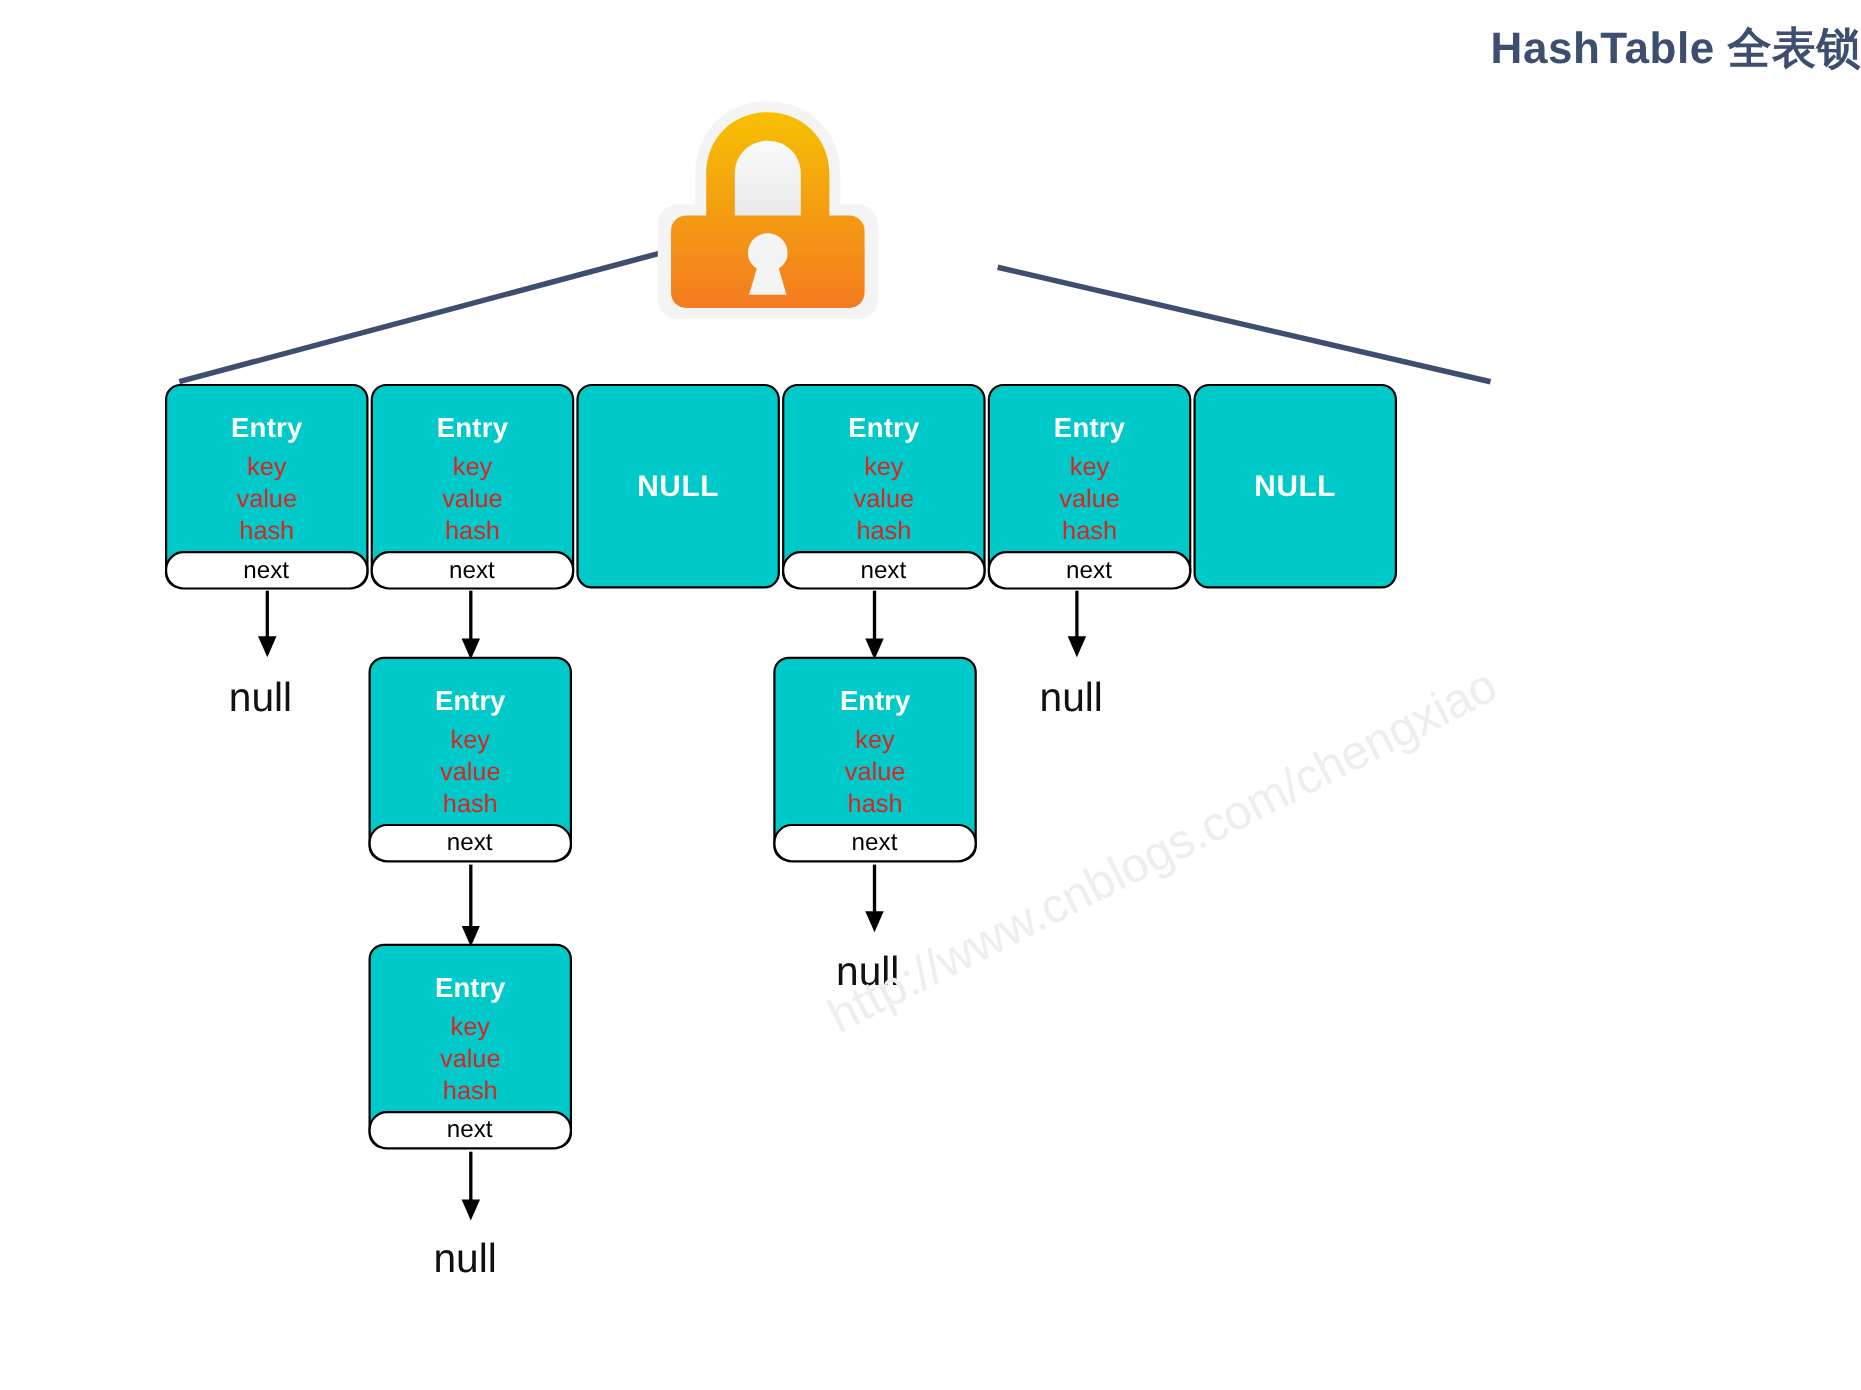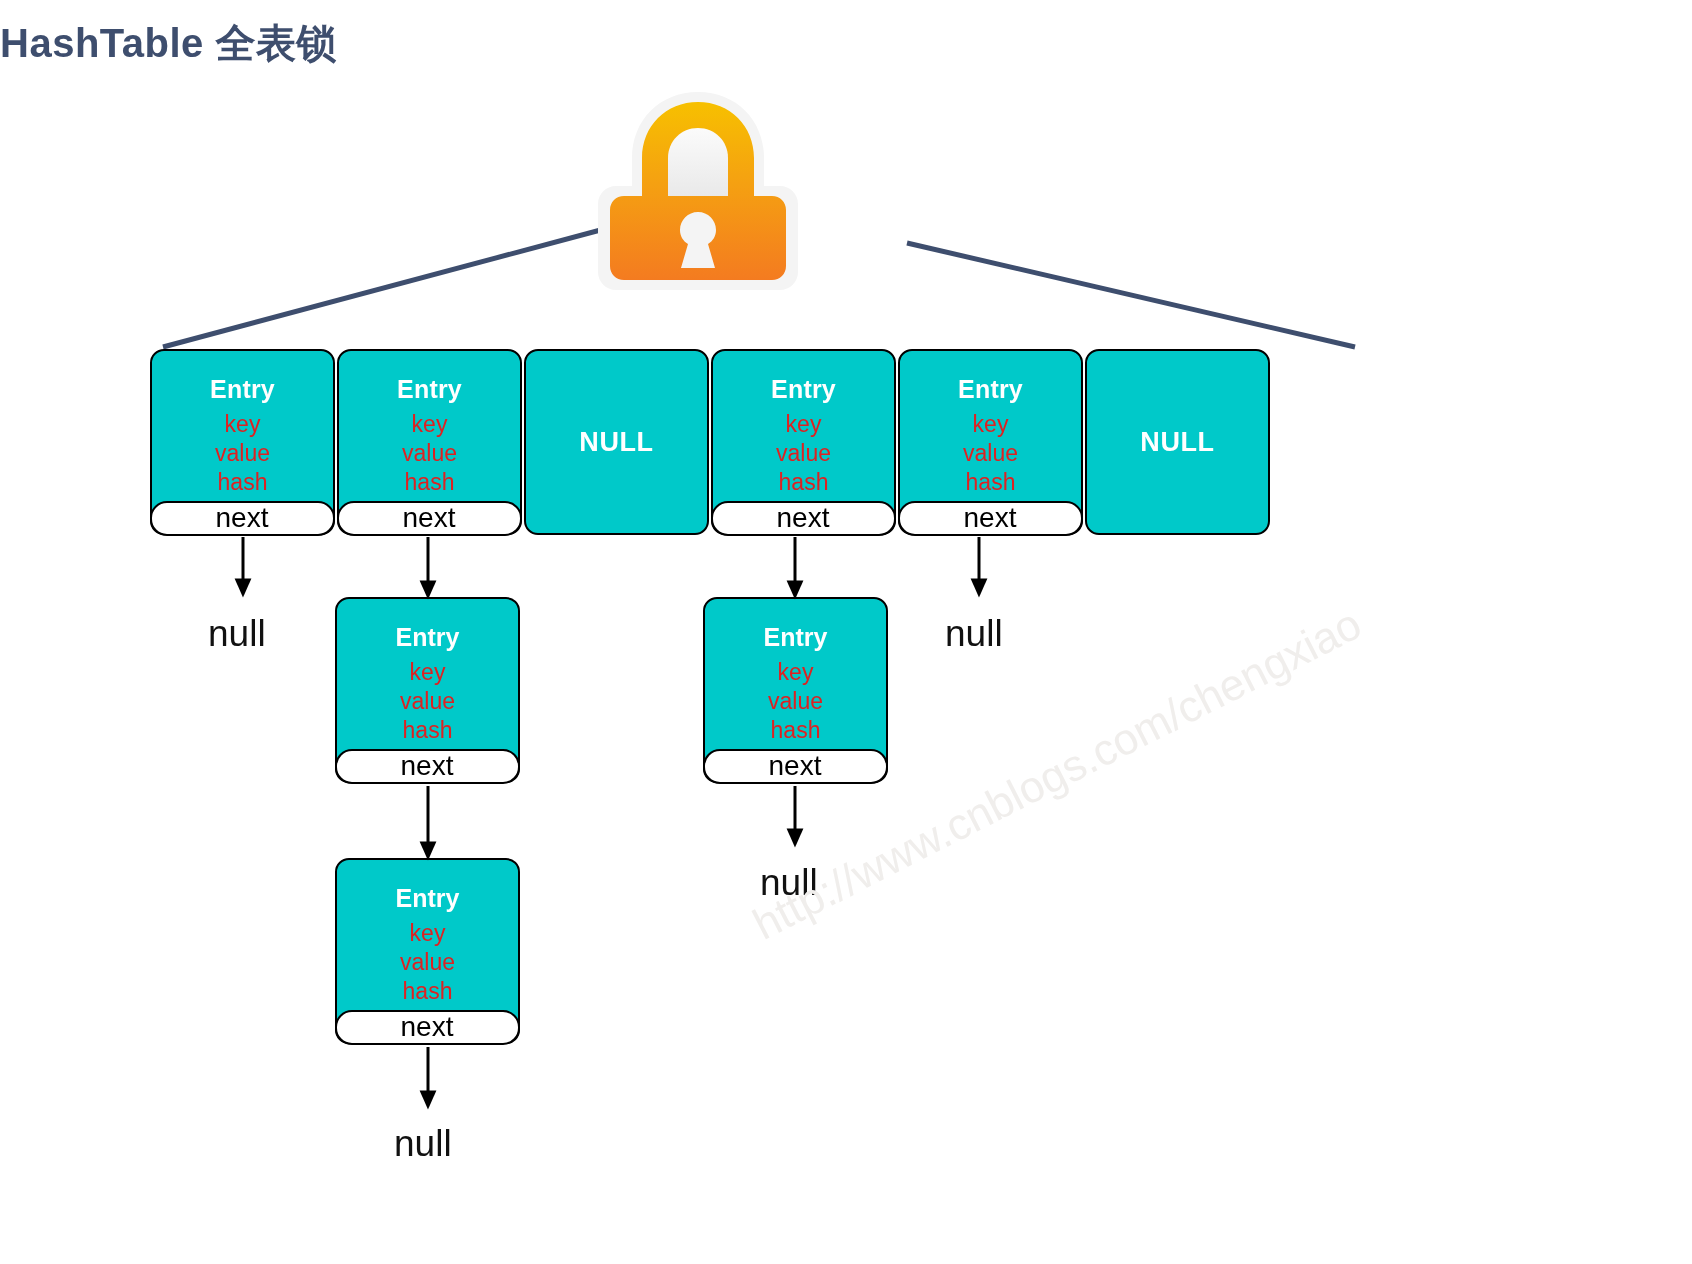--- a/index.html
+++ b/index.html
@@ -17,21 +17,21 @@
     background: #ffffff;
     overflow: hidden;
   }
 
   
   #page-title {
     position: absolute;
     left: 0;
     top: 16px;
     width: 1692px;
-    text-align: left;
+    text-align: right;
     font-size: 40px;
     font-weight: bold;
     color: #3e4e6e;
     letter-spacing: 0.5px;
     white-space: nowrap;
   }
 
   
   #lock-icon {
     position: absolute;
@@ -103,21 +103,21 @@
     bottom: -2.5px;
     width: 185px;
     height: 35px;
     box-sizing: border-box;
     background: #ffffff;
     border: 2.5px solid #000000;
     border-radius: 17px;
     display: flex;
     align-items: center;
     justify-content: center;
-    font-size: 28px;
+    font-size: 22px;
     color: #000000;
   }
 
   
   .chain-node {
     position: absolute;
     width: 185px;
     height: 186px;
     background: #00c9c9;
     border: 2.5px solid #000000;

